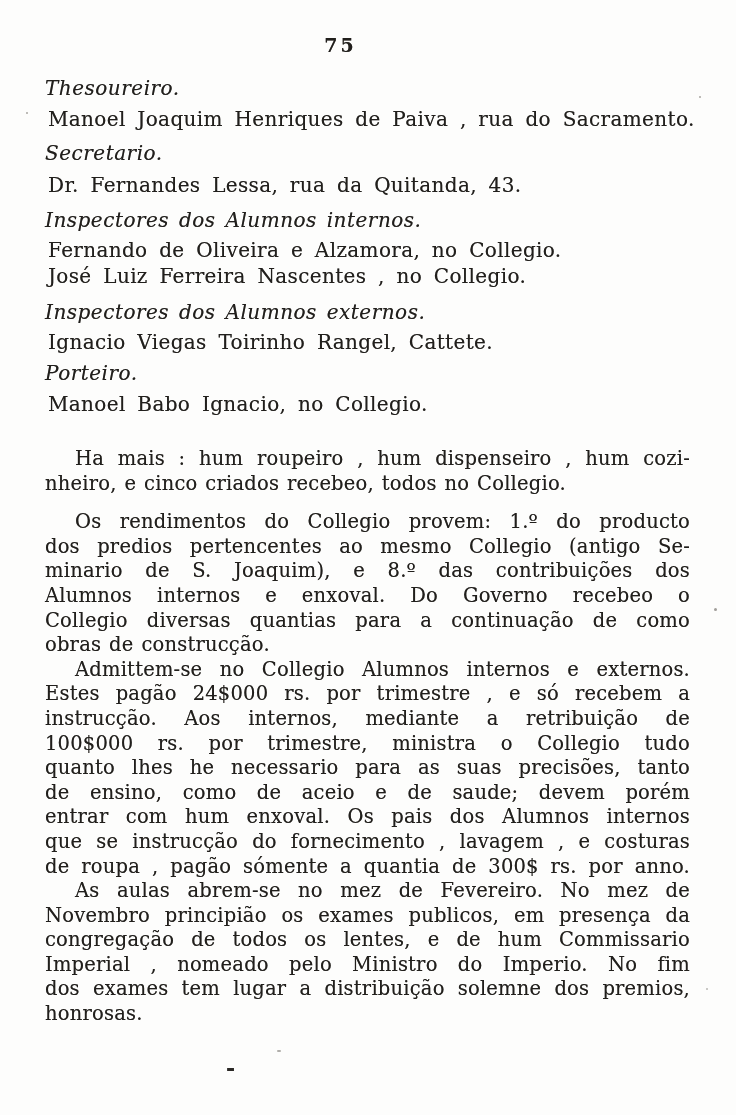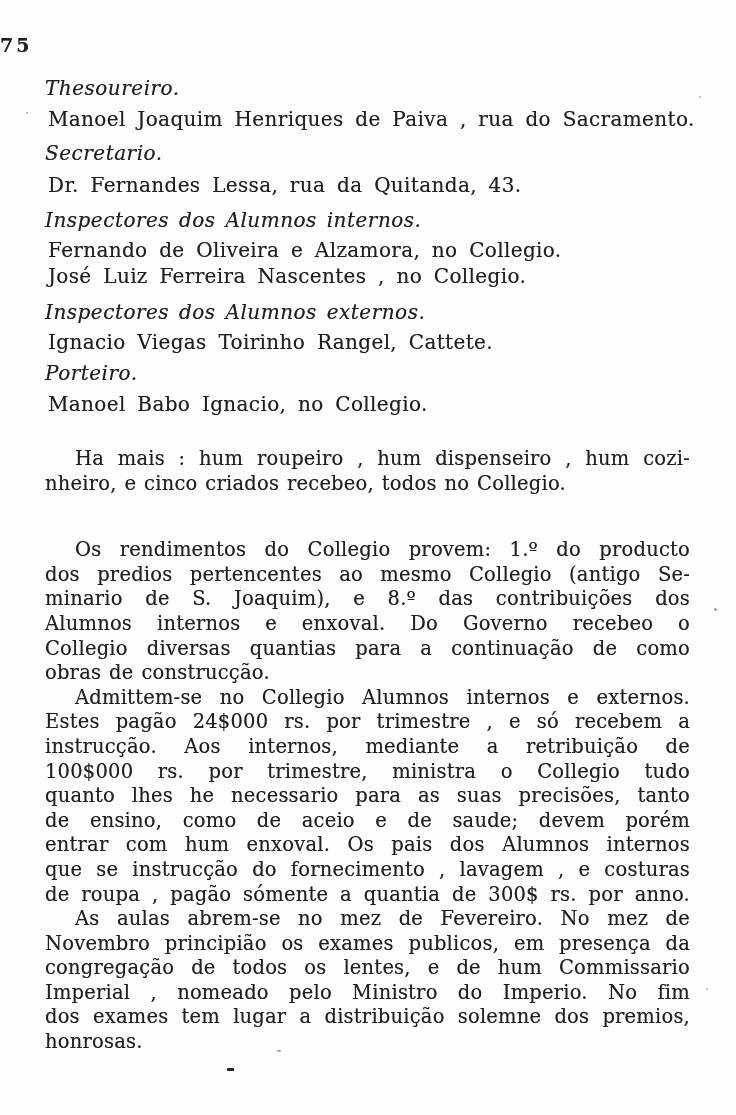--- a/index.html
+++ b/index.html
@@ -8,22 +8,22 @@
     width:736px; height:1115px;
     margin:0 auto;
     background:#fdfdfc;
     color:#211f1c;
     font-family:"DejaVu Serif","Liberation Serif",serif;
     overflow:hidden;
     text-shadow:0 0 .5px rgba(33,31,28,.55);
   }
   
   .pagenum {
-    position:absolute; top:34px; left:0; width:649px;
-    font-size:19px; font-weight:bold;
+    position:absolute; top:34px; left:16px; width:649px;
+    text-align:center; font-size:19px; font-weight:bold;
     letter-spacing:3px;
   }
   
   .dh {
     position:absolute; left:45px; width:612px;
     text-align:left; font-style:italic;
     font-size:20px; letter-spacing:.5px; word-spacing:3px;
     white-space:nowrap;
   }
   .de {
@@ -31,21 +31,21 @@
     font-size:20px; letter-spacing:.35px; word-spacing:5px;
     white-space:nowrap;
   }
   
   .flow {
     position:absolute; top:447px; left:45px; width:645px;
     font-size:19.5px; line-height:24.6px;
     letter-spacing:.2px; word-spacing:1.5px;
   }
   .para { margin:0; }
-  .para.gap { margin-bottom:42px; }
+  .para.gap { margin-bottom:14px; }
   .ln { text-align:justify; text-align-last:justify; }
   .ln.fi { text-indent:30px; }
   .ln.end { text-align-last:left; }
   
   .mark {
     position:absolute; left:226px; top:1055px;
     font-size:22px; font-weight:bold; color:#2a2825;
   }
   .speck { position:absolute; border-radius:50%; background:#555049; }
   .sp1 { left:714px; top:608px; width:3px; height:3px; opacity:.55; }

